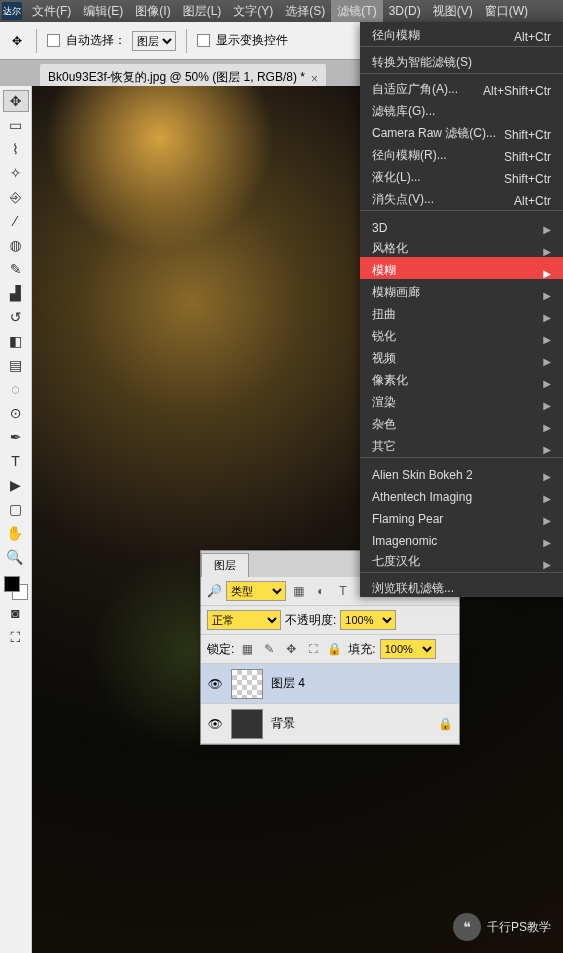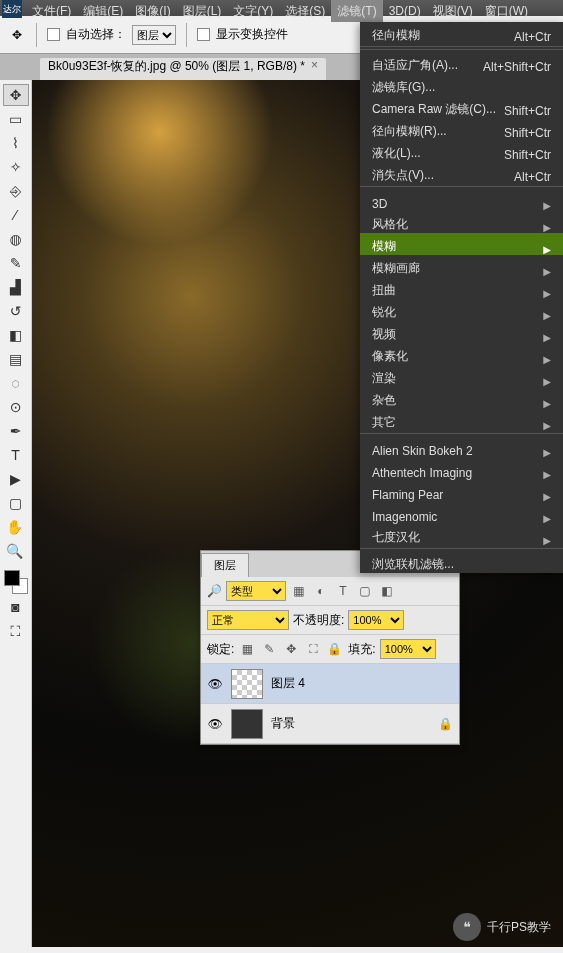--- a/index.html
+++ b/index.html
@@ -1,41 +1,41 @@
 <!DOCTYPE html>
 <html><head>
 <meta charset="utf-8">
 <style>
 *{margin:0;padding:0;box-sizing:border-box;font-family:"Microsoft YaHei",sans-serif;font-size:12px}
 body{width:563px;height:953px;background:#f0f0f0;overflow:hidden;position:relative}
-.menubar{height:16px;background:linear-gradient(#5a5a5a,#484848);color:#ddd;display:flex;padding:0 2px}
+.menubar{height:22px;background:linear-gradient(#5a5a5a,#484848);color:#ddd;display:flex;align-items:center;padding:8px 2px}
 .menubar .logo{width:20px;height:18px;background:#1a3a5a;color:#fff;font-size:9px;display:flex;align-items:center;justify-content:center;margin-right:4px}
 .menubar .mitem{padding:0 6px;height:22px;display:flex;align-items:center;cursor:default}
 .menubar .mitem.active{background:#888}
 .optbar{height:38px;background:#f0f0f0;border-bottom:1px solid #999;display:flex;align-items:center;padding:0 8px;gap:6px}
 .optbar .icon{width:18px;height:18px;display:flex;align-items:center;justify-content:center}
 .tabbar{height:26px;background:#b8b8b8;display:flex;align-items:flex-end;padding-left:40px}
-.tabbar .tab{background:#e0e0e0;height:22px;padding:0 8px;display:flex;align-items:flex-start;font-size:11px;gap:6px;border-radius:2px 2px 0 0}
+.tabbar .tab{background:#e0e0e0;height:22px;padding:0 8px;display:flex;align-items:flex-end;font-size:11px;gap:6px;border-radius:2px 2px 0 0}
 .tabx{cursor:pointer;color:#666}
 .workspace{position:relative;height:867px;display:flex}
 .toolbar{width:32px;background:#f0f0f0;border-right:1px solid #ccc;display:flex;flex-direction:column;align-items:center;padding-top:4px;gap:2px}
 .tool{width:26px;height:22px;display:flex;align-items:center;justify-content:center;cursor:pointer;font-size:14px;color:#333}
 .tool.sel{background:#ddd;border:1px solid #999}
 .swatch{margin-top:6px;position:relative;width:24px;height:24px}
 .swatch .fg{position:absolute;width:16px;height:16px;background:#000;border:1px solid #888;top:0;left:0}
 .swatch .bg{position:absolute;width:16px;height:16px;background:#fff;border:1px solid #888;bottom:0;right:0}
 .canvas{flex:1;position:relative;overflow:hidden}
 .img{position:absolute;inset:0;background:radial-gradient(circle at 30% 25%,#8a6a2a 0%,#4a3a1a 15%,#1a1510 35%,#0a0a08 60%,#151008 100%)}
 .img::before{content:"";position:absolute;top:0;left:0;width:60%;height:30%;background:radial-gradient(circle at 40% 20%,#d4a040 0%,transparent 40%)}
 .img::after{content:"";position:absolute;bottom:20%;left:10%;width:40%;height:30%;background:radial-gradient(circle,#3a4a1a 0%,transparent 60%);opacity:.6}
 .ruler-h{position:absolute;top:86px;left:32px;right:0;height:18px;background:#fff;border-bottom:1px solid #888}
 .ruler-v{position:absolute;top:104px;left:32px;width:18px;bottom:0;background:#fff;border-right:1px solid #888}
 .dropdown{position:absolute;top:22px;left:360px;width:203px;background:#333;color:#ddd;box-shadow:-2px 2px 8px rgba(0,0,0,.4);z-index:100}
 .dropdown .row{height:22px;display:flex;align-items:flex-end;justify-content:space-between;padding:0 12px;cursor:default}
-.dropdown .row.hl{background:#4d7c0f;color:#fff}
+.dropdown .row.hl{background:#ef4444;color:#fff}
 .dropdown .row .arr{font-size:10px;color:#aaa}
 .dropdown .row.hl .arr{color:#fff}
 .dropdown hr{border:0;border-top:1px solid #555;margin:2px 0}
 .layerspanel{position:absolute;top:550px;left:200px;width:260px;background:#e8e8e8;border:1px solid #888;box-shadow:0 2px 6px rgba(0,0,0,.3);z-index:50}
 .lp-tabs{height:26px;background:#d0d0d0;display:flex;align-items:flex-end}
 .lp-tab{padding:4px 12px;background:#e8e8e8;border:1px solid #999;border-bottom:0;font-size:11px}
 .lp-row{display:flex;align-items:center;padding:4px 6px;gap:4px;border-bottom:1px solid #ccc}
 .lp-row select,.lp-row input{height:20px;font-size:11px;border:1px solid #999;background:#fde047}
 .lp-layers{background:#e8e8e8}
 .layer{height:40px;display:flex;align-items:center;padding:0 6px;gap:8px;border-bottom:1px solid #ccc}
@@ -122,20 +122,23 @@
     <div class="img"></div>
   </div>
 </div>
 
 <div class="dropdown">
   <div class="row">
     <span>径向模糊</span>
       <span>Alt+Ctr</span>
   </div>
   <hr>
+  <div class="row">
+      <span>转换为智能滤镜(S)</span>
+    </div>
   <hr>
   <div class="row">
       <span>自适应广角(A)...</span>
       <span>Alt+Shift+Ctr</span>
     </div>
   <div class="row">
       <span>滤镜库(G)...</span>
       <span></span>
     </div>
   <div class="row">
@@ -233,21 +236,21 @@
   <div class="lp-row">
     <span>🔎</span>
     <select class="small" style="width:60px"><option>类型</option></select>
     <span class="mini-icon">▦</span>
     <span class="mini-icon">◐</span>
     <span class="mini-icon">T</span>
     <span class="mini-icon">▢</span>
     <span class="mini-icon">◧</span>
   </div>
   <div class="lp-row">
-    <select class="small" style="width:82px"><option>正常</option></select>
+    <select class="small" style="width:74px"><option>正常</option></select>
     <span>不透明度:</span>
     <select class="small" style="width:56px"><option>100%</option></select>
   </div>
   <div class="lp-row">
     <span>锁定:</span>
     <span class="mini-icon">▦</span>
     <span class="mini-icon">✎</span>
     <span class="mini-icon">✥</span>
     <span class="mini-icon">⛶</span>
     <span class="mini-icon">🔒</span>

